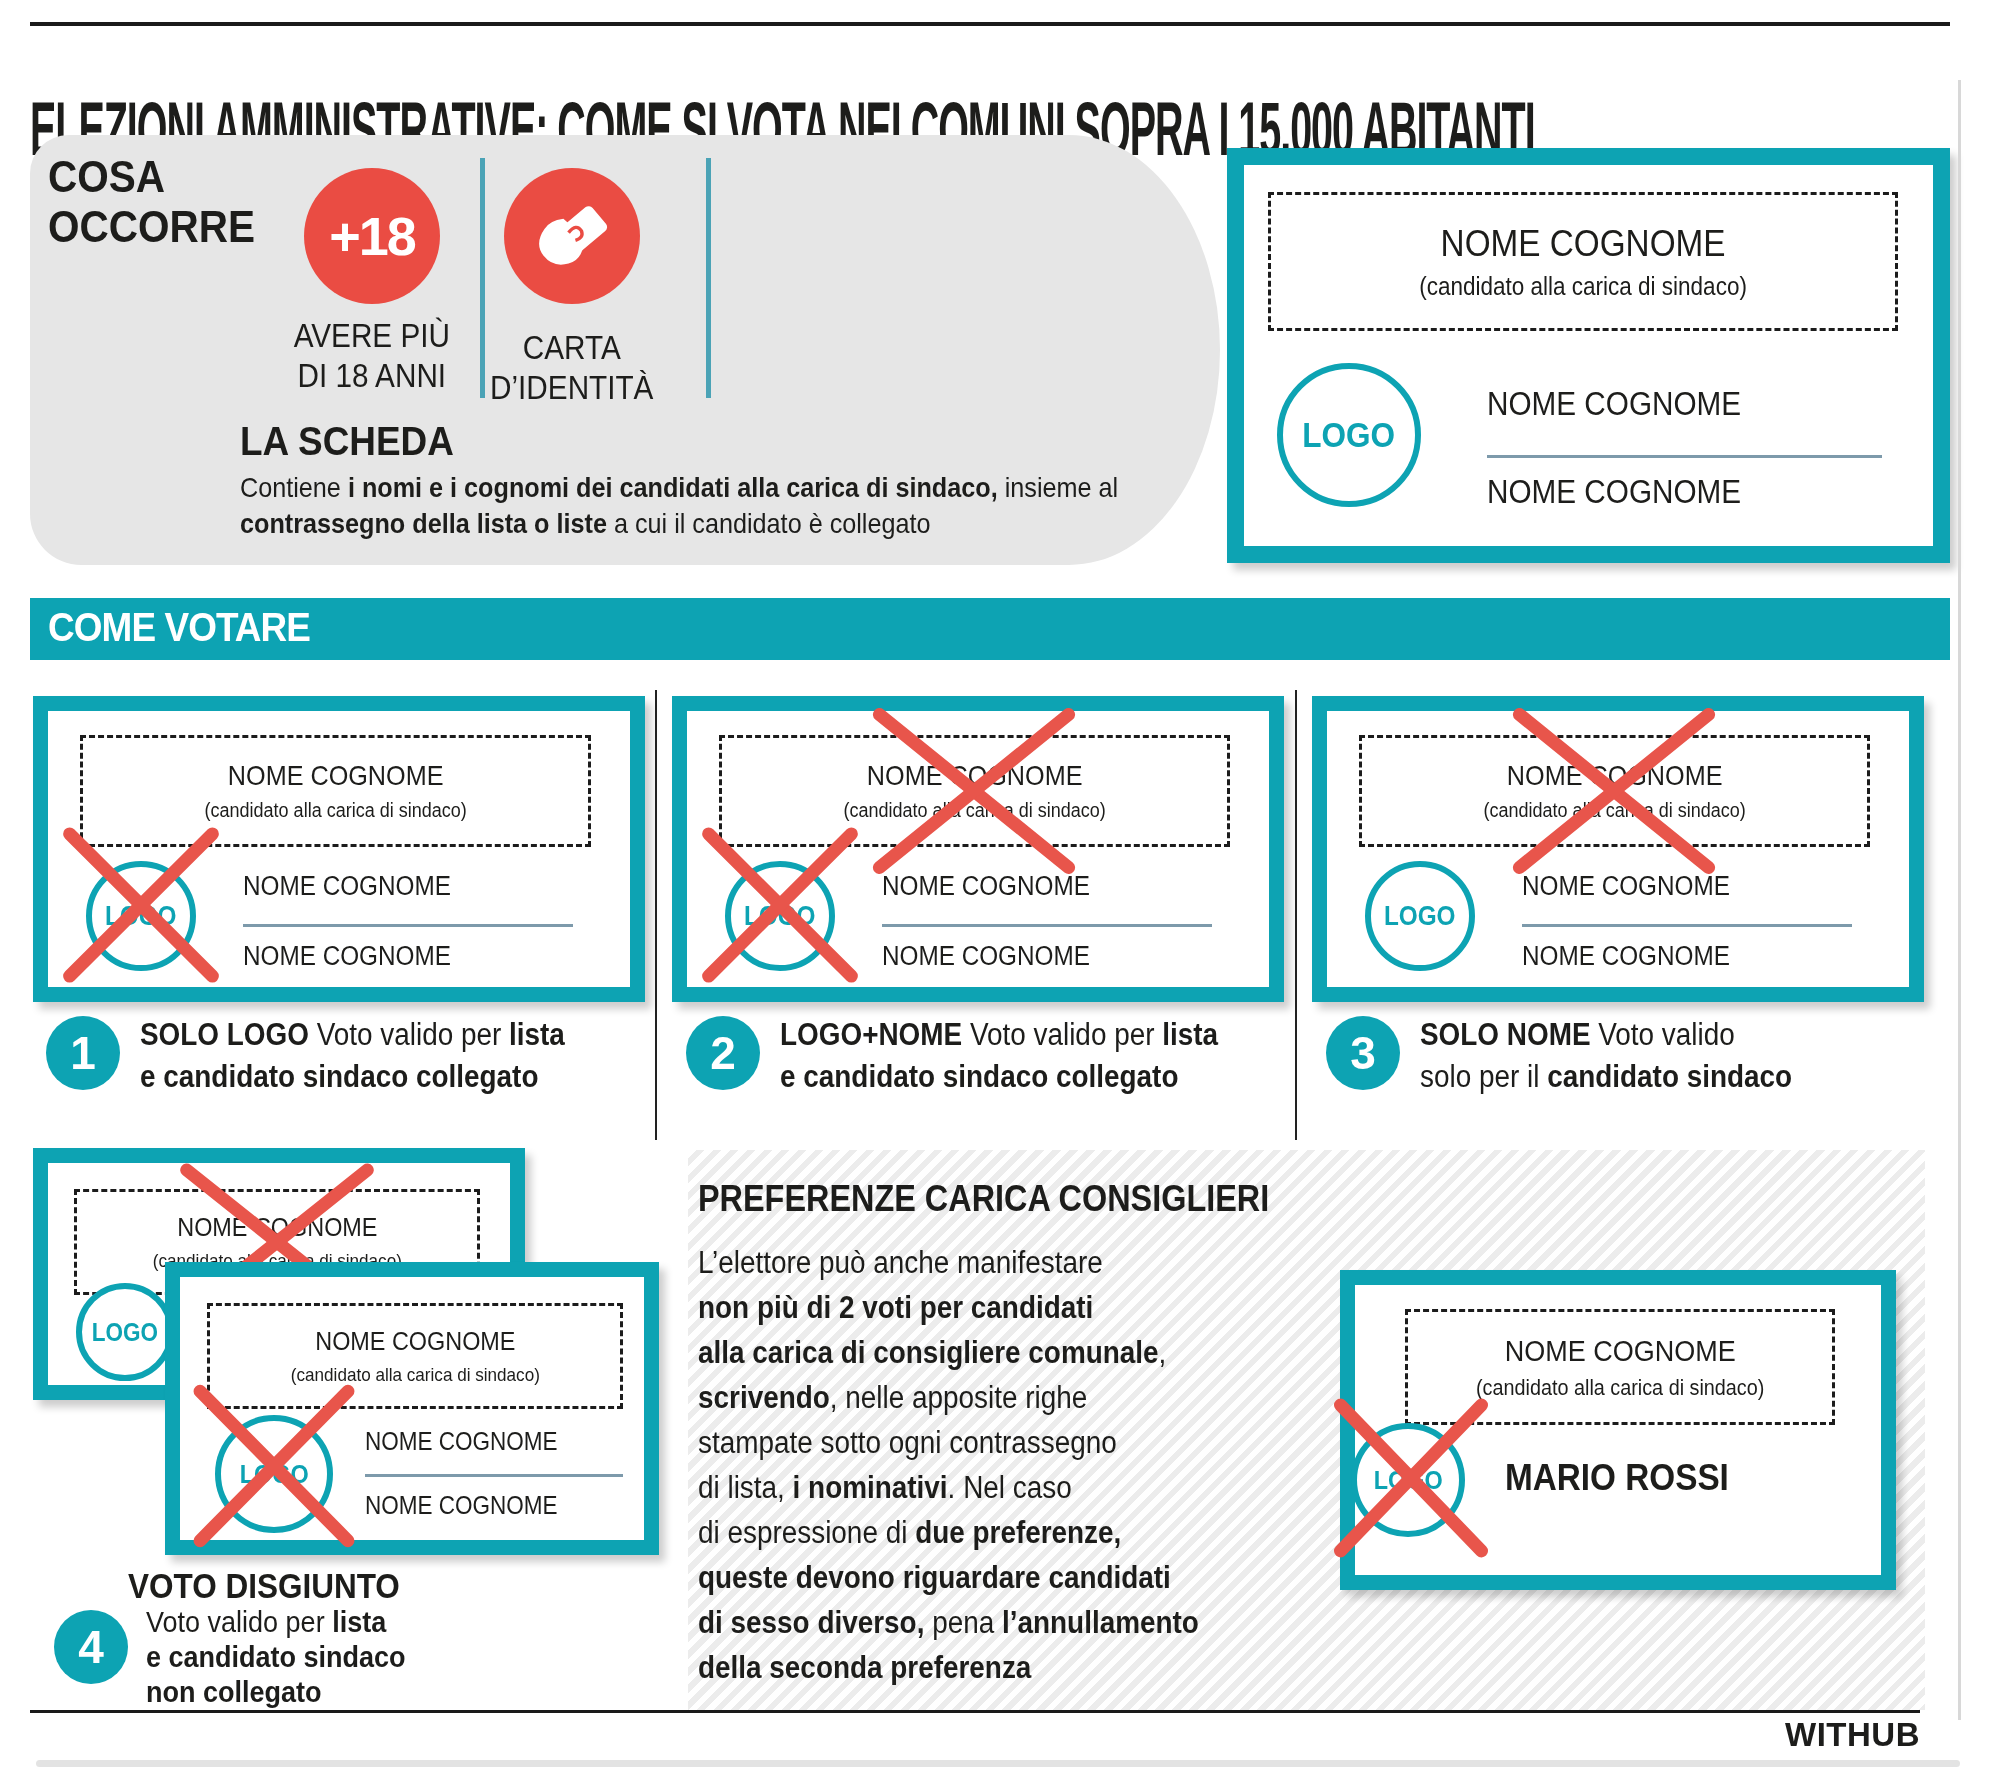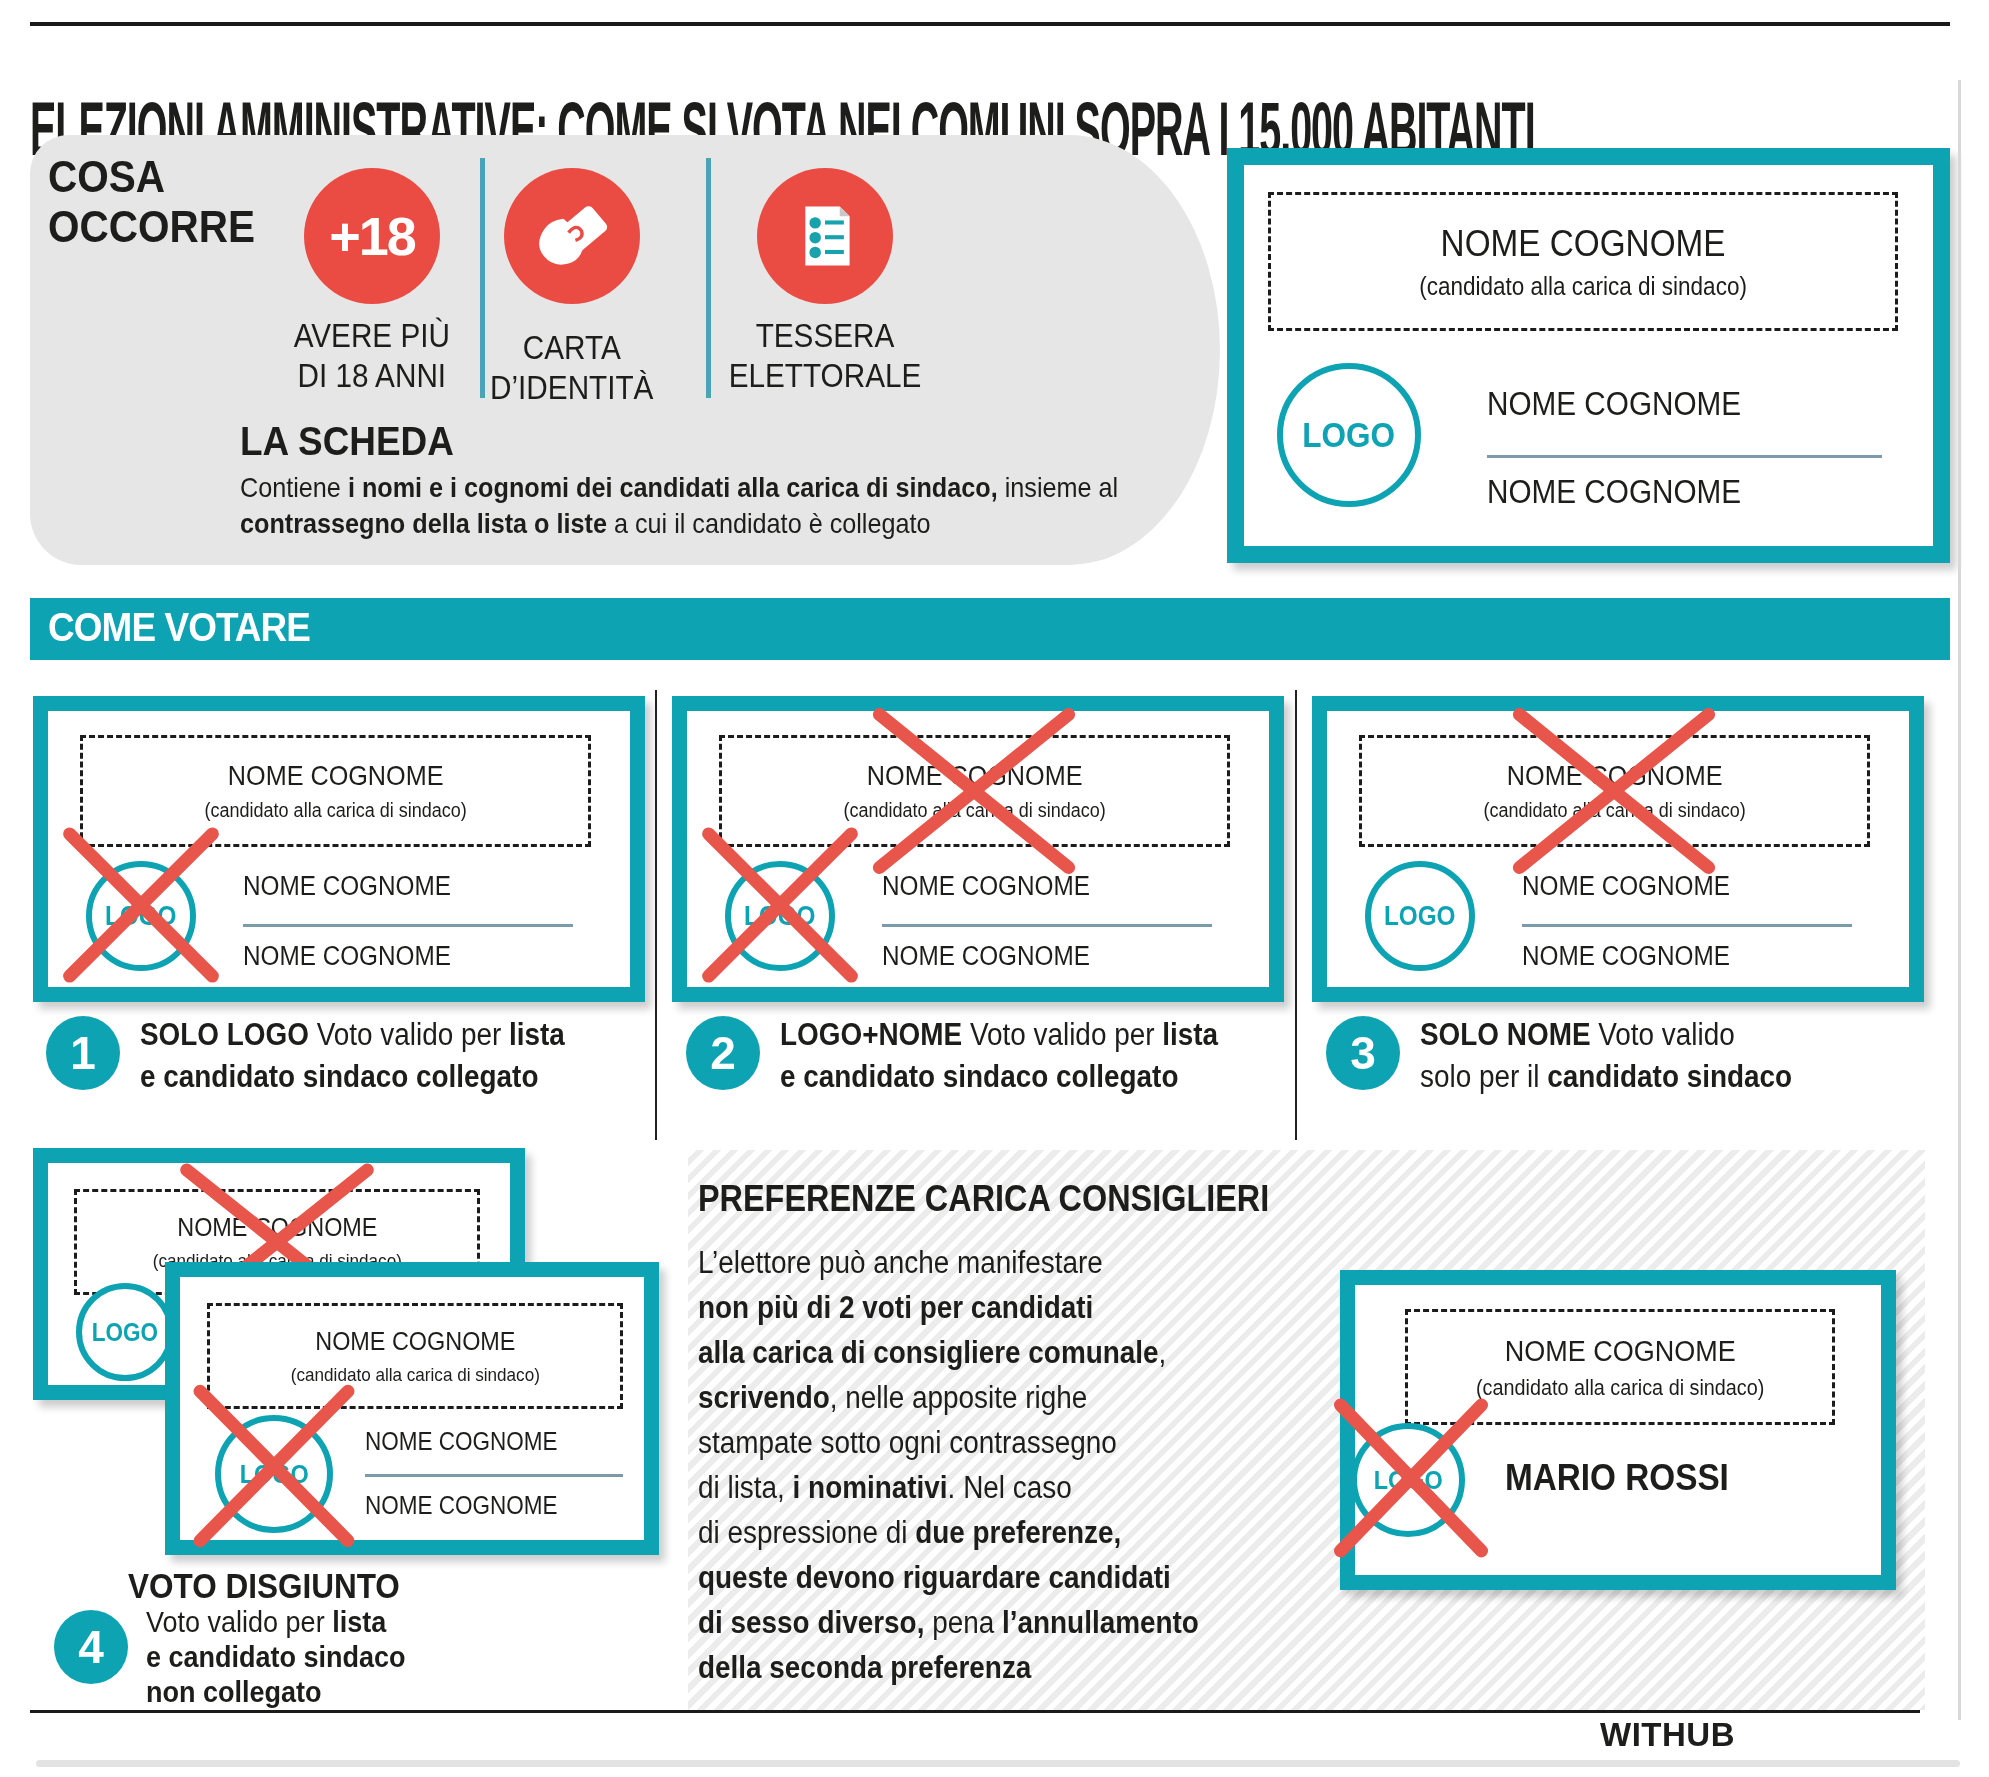--- a/index.html
+++ b/index.html
@@ -60,21 +60,21 @@
 
   .stripes{left:688px;top:1150px;width:1237px;height:560px;
            background:repeating-linear-gradient(135deg,#ffffff 0 6px,#ececec 6px 12px);}
   .pref-heading{left:698px;top:1178px;font-size:36px;font-weight:bold;white-space:nowrap;}
   .pref-body{left:698px;top:1240px;width:640px;font-size:31px;line-height:45px;white-space:pre-line;}
 
   .voto-heading{left:128px;top:1566px;font-size:35px;font-weight:bold;white-space:nowrap;}
   .mario-name{font-size:37px;font-weight:bold;white-space:nowrap;}
 
   .bottom-rule{left:30px;top:1710px;width:1890px;height:3px;background:#1a1a1a;}
-  .withub{left:1600px;top:1716px;width:320px;text-align:left;font-size:33px;font-weight:800;letter-spacing:.5px;}
+  .withub{left:1600px;top:1716px;width:320px;text-align:right;font-size:33px;font-weight:800;letter-spacing:.5px;}
   .edge-r{left:1958px;top:80px;width:3px;height:1640px;background:#d8d8d8;}
   .edge-b{left:36px;top:1760px;width:1924px;height:7px;background:#e3e3e3;border-radius:4px;}
 </style>
 </head>
 <body>
 
 <div class="page">
 
   <div class="abs top-rule"></div>
   <h1 class="abs title">ELEZIONI AMMINISTRATIVE: COME SI VOTA NEI COMUNI SOPRA I 15.000 ABITANTI</h1>
@@ -100,36 +100,20 @@
         <path d="M18,42 q-12,17 -1,31 q11,14 29,9 q11,-3 15,-13 l6,-15 -27,-24 q-16,2 -22,12 z" fill="#fff"></path>
         <path d="M46,46 q9,-11 15,-2 q3,8 -7,11" fill="none" stroke="#EA4C43" stroke-width="4"></path>
       </svg>
     </div>
     <div class="req-label cn oc">CARTA
 D’IDENTITÀ</div>
   </div>
 
   <div class="abs vdiv" style="left:706px;top:158px;"></div>
 
-  <div class="abs req-item" style="left:705px;top:168px;">
-    <div class="red-circle">
-      <svg viewBox="0 0 100 100" width="82" height="82">
-        <path d="M26,14 h42 l12,12 v60 h-54 z" fill="#fff"></path>
-        <path d="M68,14 l12,12 h-12 z" fill="#c8c8c8"></path>
-        <circle cx="38" cy="34" r="7" fill="#17A2AE"></circle>
-        <circle cx="38" cy="52" r="7" fill="#17A2AE"></circle>
-        <circle cx="38" cy="70" r="7" fill="#17A2AE"></circle>
-        <rect x="50" y="31" width="23" height="5" fill="#17A2AE"></rect>
-        <rect x="50" y="49" width="23" height="5" fill="#17A2AE"></rect>
-        <rect x="50" y="67" width="23" height="5" fill="#17A2AE"></rect>
-      </svg>
-    </div>
-    <div class="req-label cn oc">TESSERA
-ELETTORALE</div>
-  </div>
 
   <div class="abs scheda-heading cn ol">LA SCHEDA</div>
   <div class="abs scheda-body cn ol"><span>Contiene </span><span class="b">i nomi e i cognomi dei candidati alla carica di sindaco,</span><span> insieme al
 </span><span class="b">contrassegno della lista o liste</span><span> a cui il candidato è collegato</span></div>
 
   <div class="card card-big" style="left:1227px;top:148px;width:723px;height:415px;">
     <div class="name-box" style="left:24px;top:27px;width:624px;height:133px;">
       <div class="nb-inner cn oc">
         <div class="nb-name" style="font-size:37px;">NOME COGNOME</div>
         <div class="nb-sub" style="font-size:25px;">(candidato alla carica di sindaco)</div>

